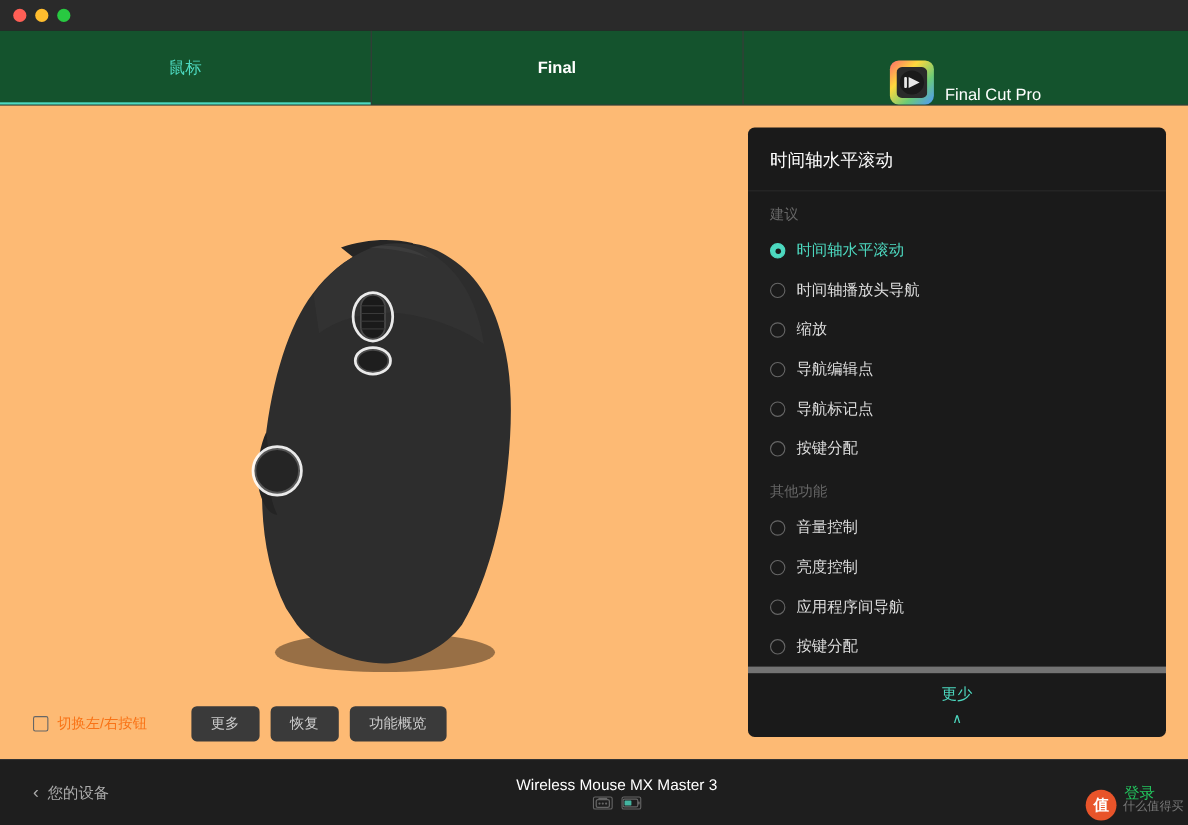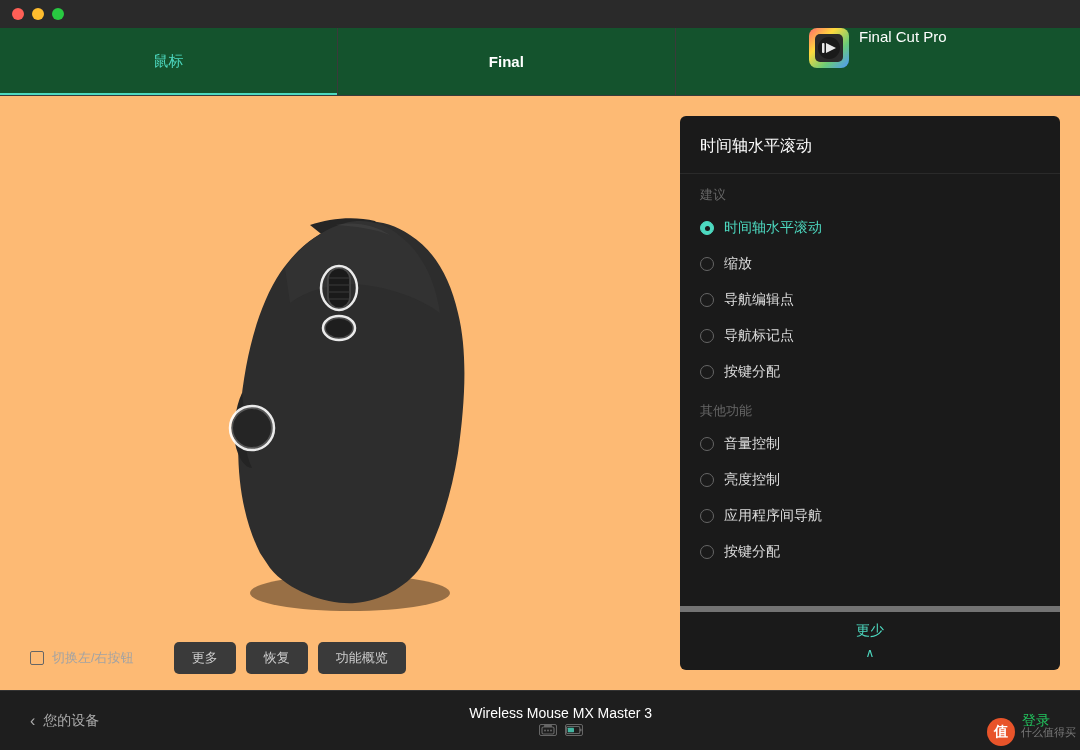--- a/index.html
+++ b/index.html
@@ -64,21 +64,21 @@
       height: 2px;
       background: #4dd9c0;
     }
     .tab.bold {
       font-weight: bold;
       color: #fff;
     }
     .tab-app {
       flex: 1.2;
       display: flex;
-      align-items: flex-start;
+      align-items: flex-end;
       justify-content: center;
       gap: 10px;
       border-right: none;
     }
     .tab-app-icon {
       width: 40px;
       height: 40px;
       border-radius: 8px;
       background: linear-gradient(135deg, #ff6b6b, #ffd93d, #6bcb77, #4d96ff);
       display: flex;
@@ -203,21 +203,21 @@
       padding: 16px 30px;
       display: flex;
       align-items: center;
       gap: 20px;
     }
     .checkbox-label {
       display: flex;
       align-items: center;
       gap: 8px;
       font-size: 13px;
-      color: #a3a3a3;
+      color: #f97316;
       cursor: pointer;
     }
     .checkbox {
       width: 14px;
       height: 14px;
       border: 1.5px solid #666;
       border-radius: 2px;
       background: transparent;
       flex-shrink: 0;
     }
@@ -394,20 +394,24 @@
     <div class="dropdown-title">时间轴水平滚动</div>
 
     <div class="dropdown-list">
       <div class="dropdown-section-label">建议</div>
 
       <div class="dropdown-item selected">
         <div class="radio-circle filled">
           <div></div>
         </div>
         <span>时间轴水平滚动</span>
+      </div>
+      <div class="dropdown-item">
+        <div class="radio-circle"></div>
+        <span>时间轴播放头导航</span>
       </div>
       <div class="dropdown-item">
         <div class="radio-circle"></div>
         <span>缩放</span>
       </div>
       <div class="dropdown-item">
         <div class="radio-circle"></div>
         <span>导航编辑点</span>
       </div>
       <div class="dropdown-item">

